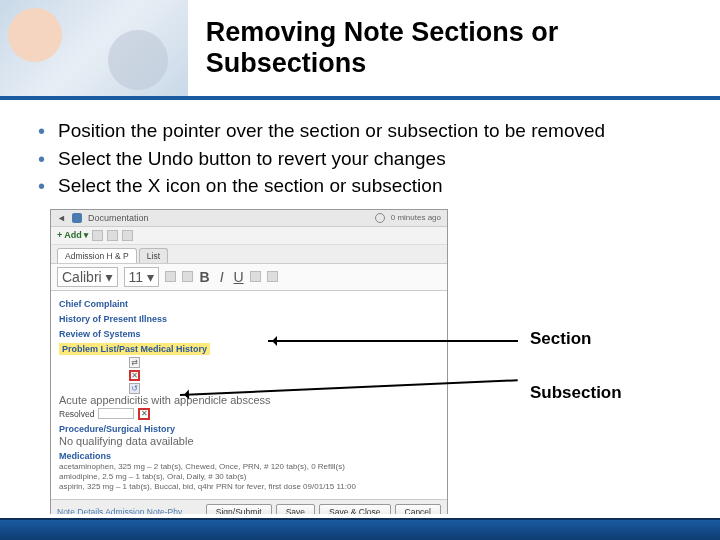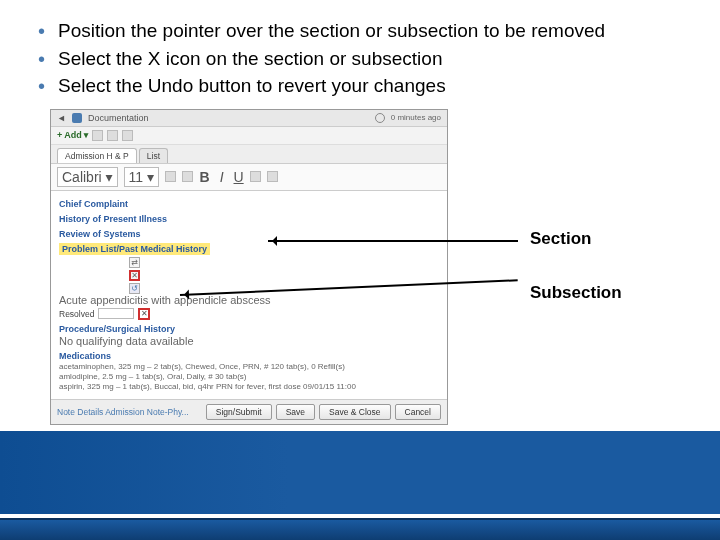--- a/index.html
+++ b/index.html
@@ -56,26 +56,30 @@
   .lbl { position: absolute; font-weight: bold; font-size: 17px; color: #000; }
   .l1 { left: 530px; top: 120px; }
   .l2 { left: 530px; top: 174px; }
   .footer { position: absolute; bottom: 0; left: 0; right: 0; height: 22px; background: linear-gradient(#1a5aa0,#0e3d72); border-top: 2px solid #0a2f5a; }
   .footer::before { content:""; position:absolute; top:-6px; left:0; right:0; height:4px; background:#fff; }
 </style>
 </head>
 <body>
 
 <div class="slide">
+  <div class="header">
+    <div class="photo"></div>
+    <div class="title">Removing Note Sections or Subsections</div>
+  </div>
 
   <div class="content">
     <ul class="bullets">
       <li>Position the pointer over the section or subsection to be removed</li>
+      <li>Select the Undo button to revert your changes</li>
       <li>Select the X icon on the section or subsection</li>
-      <li>Select the Undo button to revert your changes</li>
     </ul>
   </div>
 
   <div class="shot-area">
     <div class="shot">
       <div class="shot-top">
         <span>◄</span>
         <span class="doc-icon"></span>
         <span>Documentation</span>
         <span class="spacer"></span>

